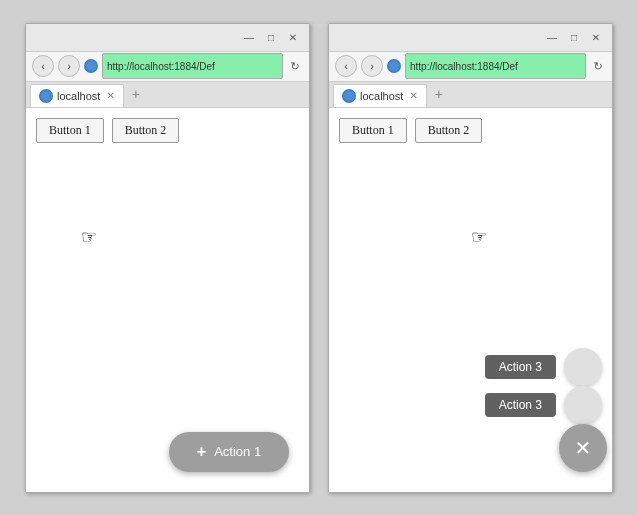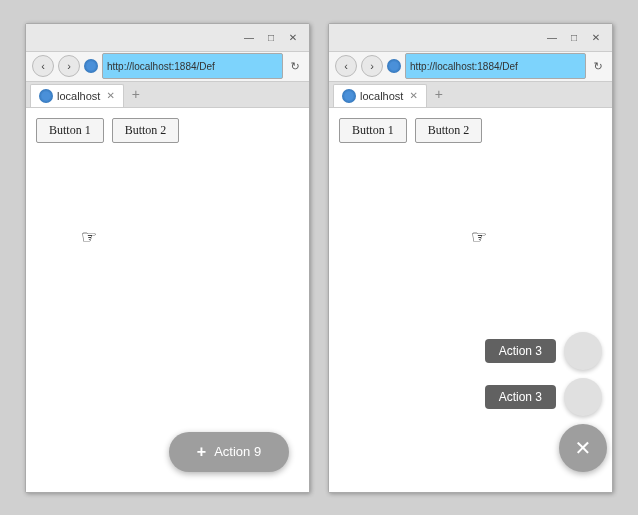--- a/index.html
+++ b/index.html
@@ -75,21 +75,21 @@
       cursor: pointer;
       color: #444;
     }
     .address-input {
       flex: 1;
       height: 20px;
       border: 1px solid #aaa;
       border-radius: 2px;
       padding: 12px 4px;
       font-size: 10px;
-      background: #7dd3fc;
+      background: #86efac;
       color: #333;
     }
     .refresh-btn {
       width: 16px;
       height: 16px;
       display: flex;
       align-items: center;
       justify-content: center;
       font-size: 11px;
       color: #555;
@@ -203,21 +203,20 @@
     }
 
     
     .speed-dial-container {
       position: absolute;
       bottom: 20px;
       right: 10px;
       display: flex;
       flex-direction: column;
       align-items: flex-end;
-      gap: 8px;
       justify-content: center;
     }
 
     .speed-dial-item {
       display: flex;
       align-items: center;
       gap: 8px;
     }
 
     .speed-dial-label {
@@ -302,21 +301,21 @@
     <div class="btn-row">
       <button class="page-btn">Button 1</button>
       <button class="page-btn">Button 2</button>
     </div>
 
     <div class="cursor-hand" style="left: 55px; top: 118px;">☞</div>
 
     <div class="fab-container">
       <div class="fab-main">
         <span class="fab-plus">+</span>
-        <span>Action 9</span>
+        <span>Action 1</span>
       </div>
     </div>
   </div>
 </div>
 
 <div class="browser-window">
 
   <div class="title-bar">
     <span style="font-size:10px; color:#555;"></span>
     <div class="title-bar-controls">

